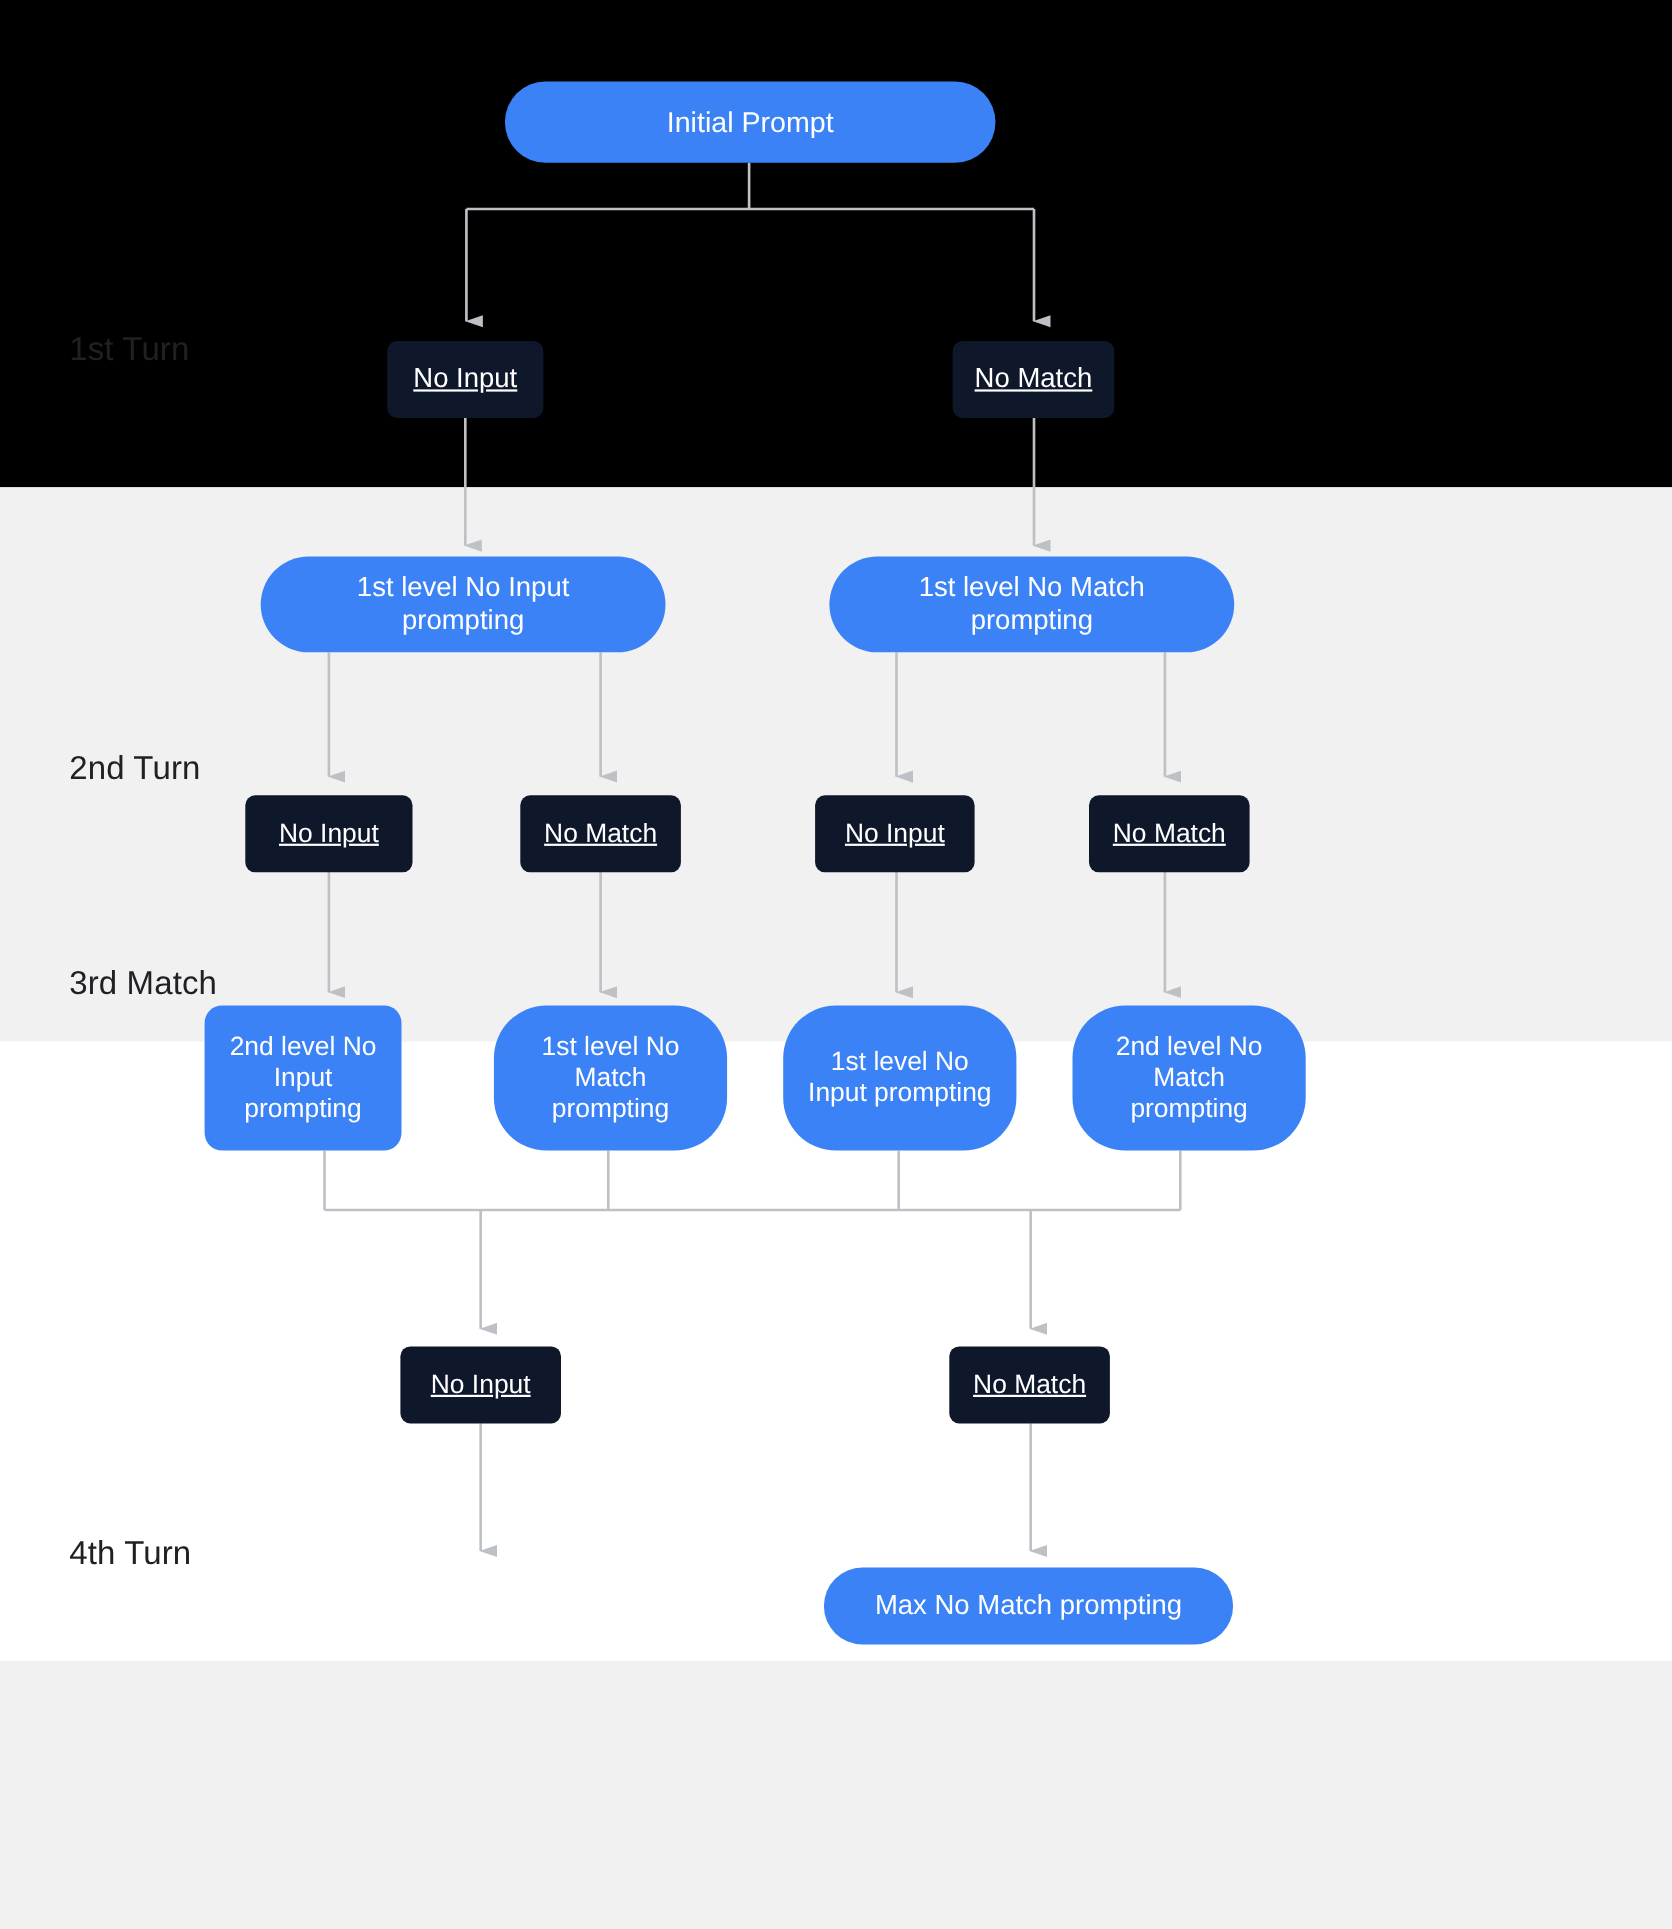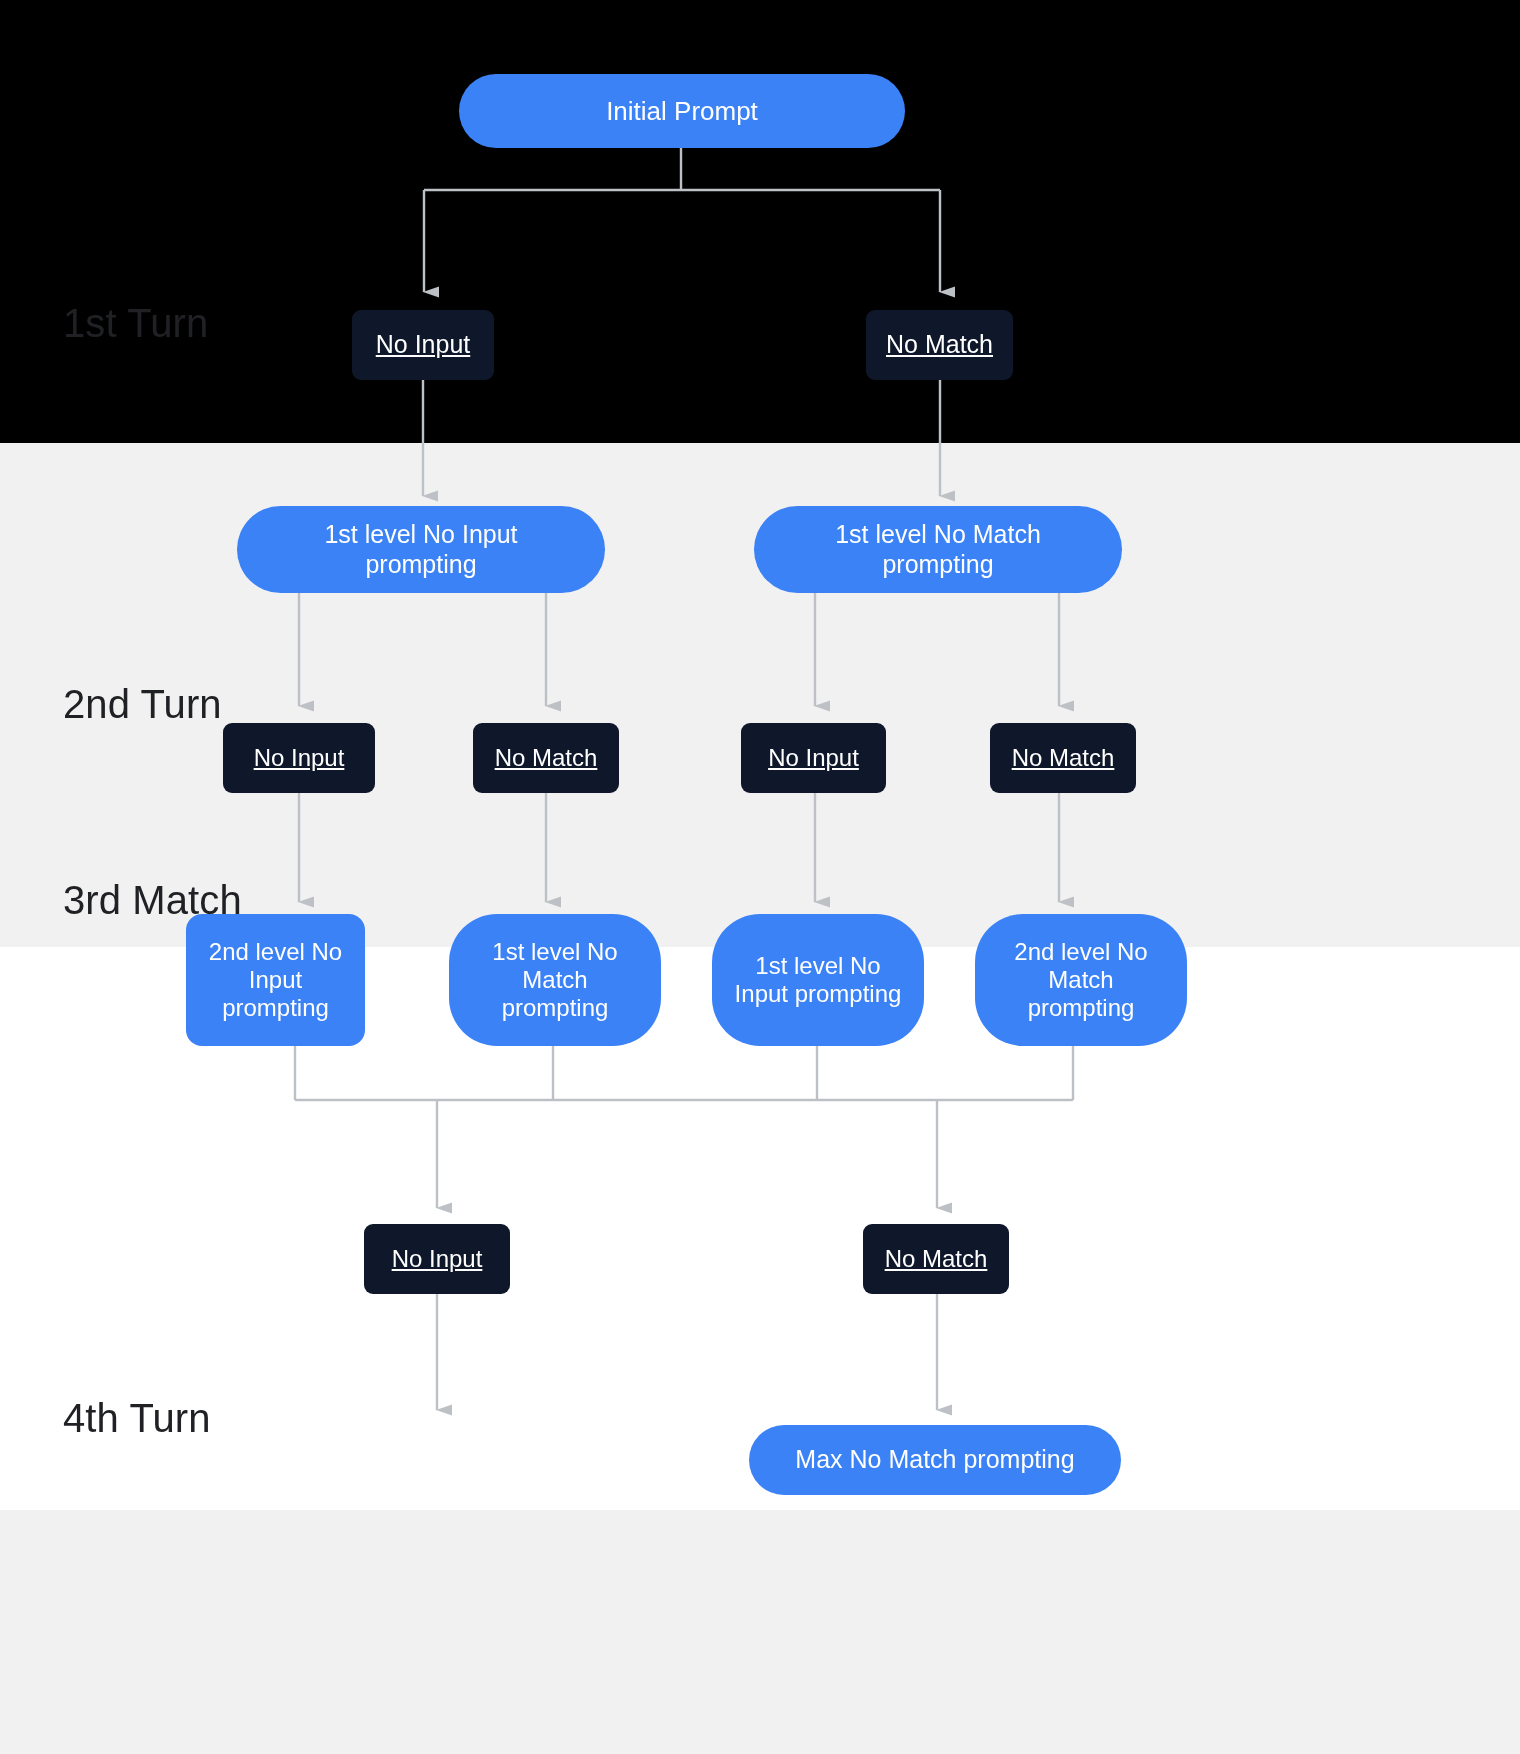--- a/index.html
+++ b/index.html
@@ -12,21 +12,21 @@
   #stage{position:relative;width:1520px;height:1754px;overflow:hidden;}
 
   .band{position:absolute;left:0;width:1520px;}
   #band-1{top:0;height:443px;background:#000000;}
   #band-2{top:443px;height:504px;background:#F1F1F1;}
   #band-3{top:947px;height:563px;background:#FFFFFF;}
   #band-4{top:1510px;height:244px;background:#F1F1F1;}
 
   .turn-label{
     position:absolute;
-    font-size:40px;
+    font-size:30px;
     letter-spacing:0.1px;
     color:#202124;
     white-space:nowrap;
     line-height:1;
   }
   #turn-label-1{left:63px;top:303px;color:#202124;}
   #turn-label-2{left:63px;top:684px;}
   #turn-label-3{left:63px;top:880px;}
   #turn-label-4{left:63px;top:1398px;}
 

